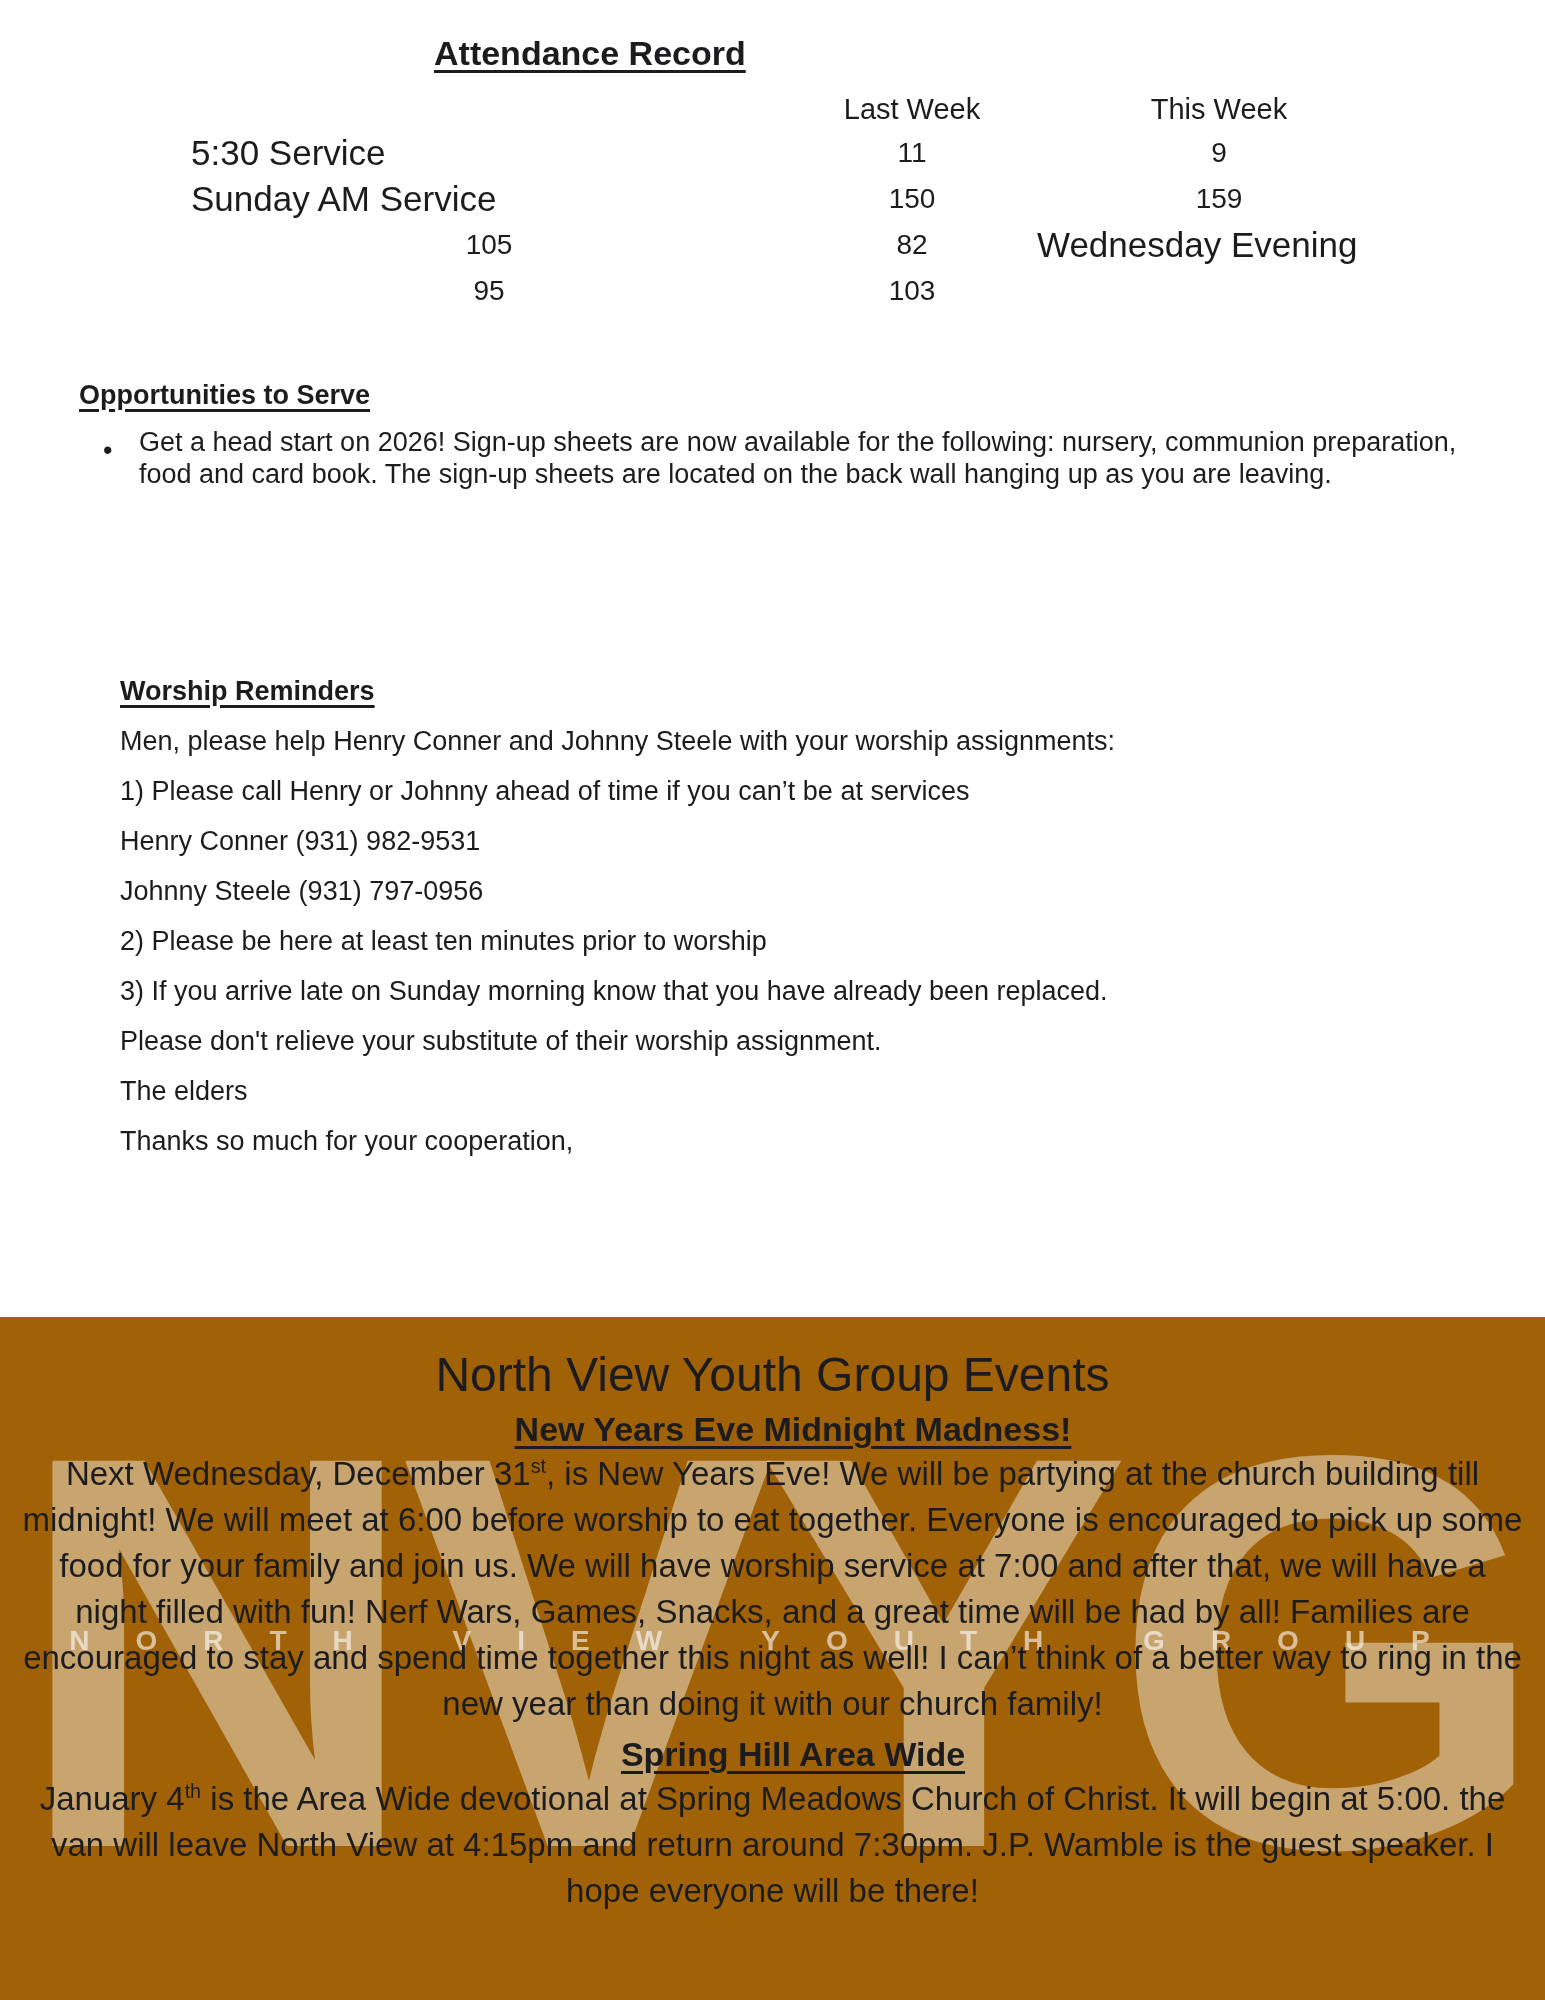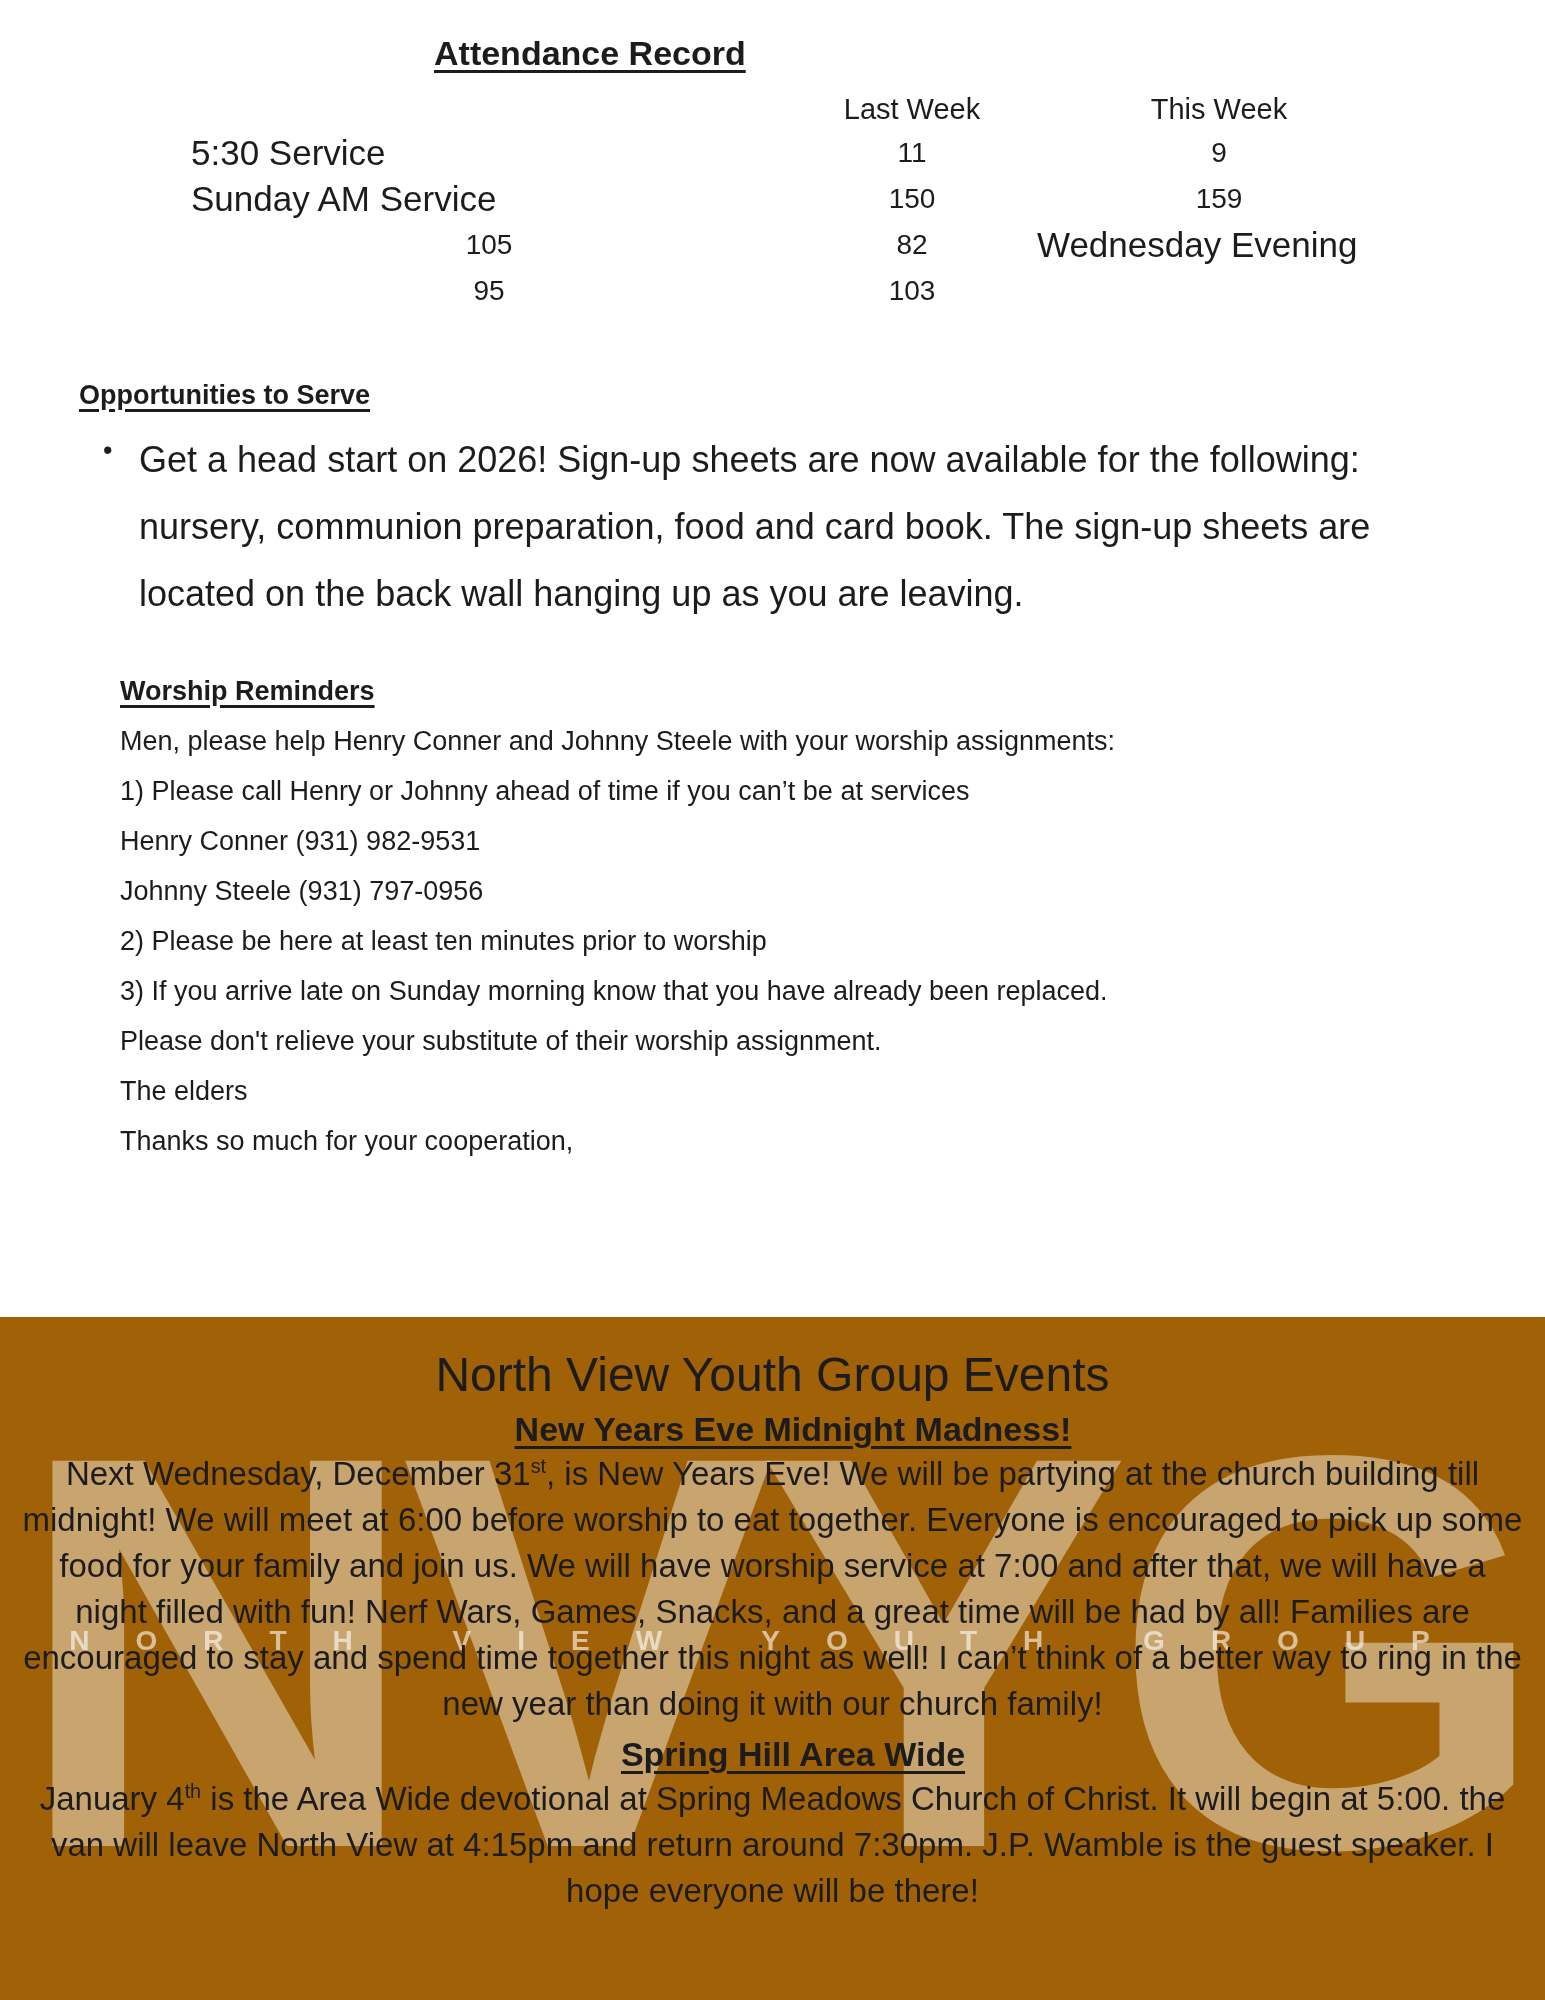--- a/index.html
+++ b/index.html
@@ -36,21 +36,21 @@
   .opp-title {
     position: absolute; top: 380px; left: 79px;
     font-size: 27px; font-weight: bold;
     text-decoration: underline; text-decoration-thickness: 2.5px; text-underline-offset: 5px;
   }
   .opp-bullet {
     position: absolute; top: 426px; left: 103px; width: 1375px;
     display: flex; align-items: flex-start;
   }
   .opp-dot { font-size: 27px; line-height: 49px; width: 36px; flex: 0 0 36px; }
-  .opp-text { font-size: 36px; line-height: 67px; width: 1330px; margin: 0; }
+  .opp-text { font-size: 27px; line-height: 32px; width: 1330px; margin: 0; }
 
   
   .worship-title {
     position: absolute; top: 676px; left: 120px;
     font-size: 27px; font-weight: bold;
     text-decoration: underline; text-decoration-thickness: 2.5px; text-underline-offset: 5px;
   }
   .worship-lines { position: absolute; top: 716px; left: 120px; width: 1340px; }
   .worship-lines p { margin: 0; font-size: 27px; line-height: 50px; }
 

